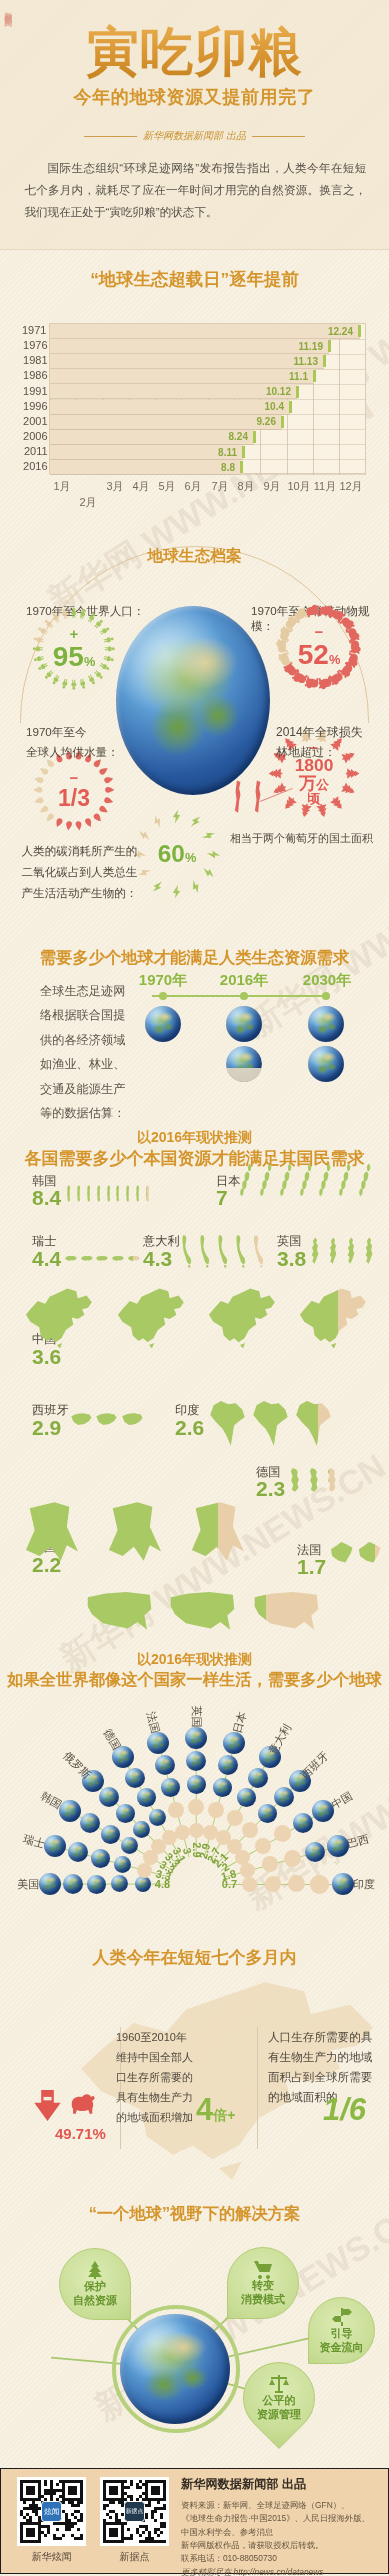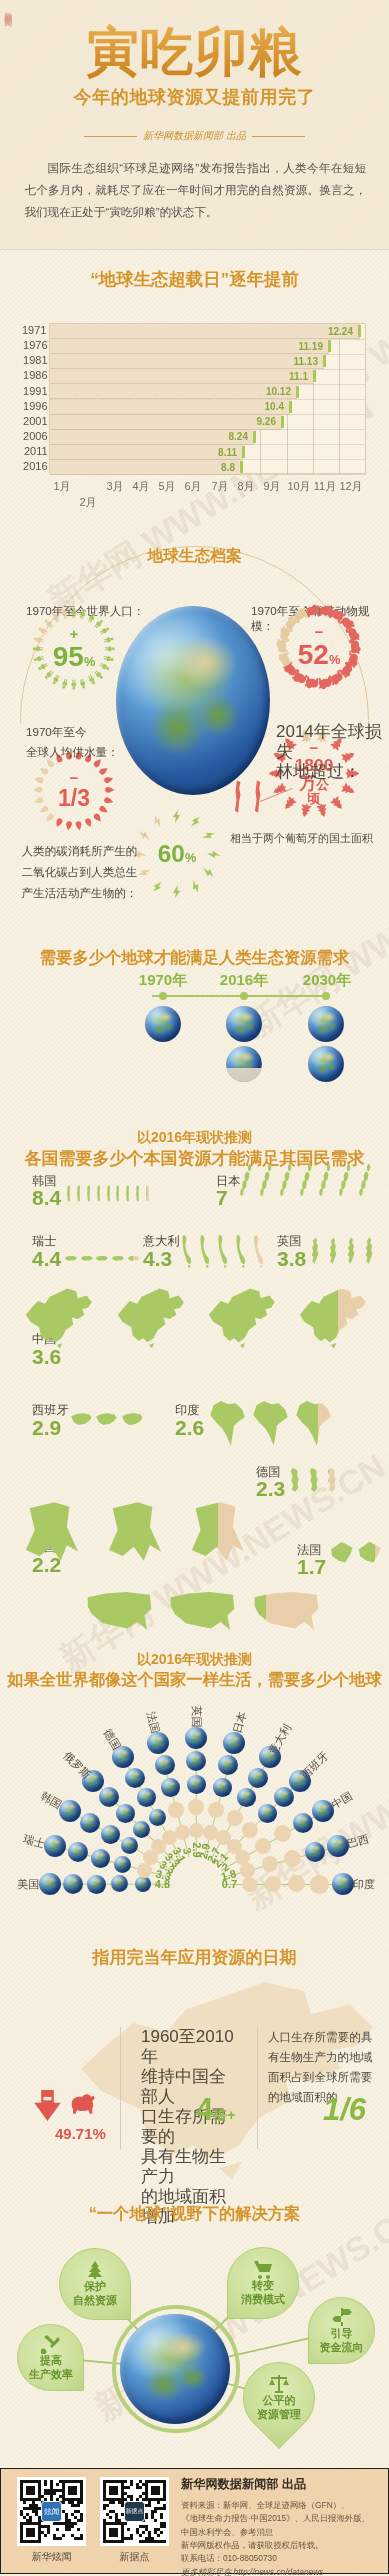--- a/index.html
+++ b/index.html
@@ -628,21 +628,21 @@
         </div>
         <div class="ring-center" style="position: absolute; left: 177px; top: 331px;">
           <div><span style="font-size:24.4px;font-weight:bold;color:#7db23f">60</span><span style="font-size:12.8px;font-weight:bold;color:#7db23f">%</span></div>
         </div>
       </div>
 
     <div class="abs darktxt" style="left:26px;top:199px;font-size:11.6px;line-height:20px;">
       <div>1970年至今</div>
       <div>全球人均供水量：</div>
     </div>
-    <div class="abs darktxt" style="left:276px;top:199px;font-size:17px;line-height:20px;">
+    <div class="abs darktxt" style="left:276px;top:199px;font-size:12px;line-height:20px;">
       <div>2014年全球损失</div>
       <div>林地超过：</div>
     </div>
 
     <div id="portugal-shapes" class="abs" style="left:231px;top:256px;width:41px;height:37px;">
         <div style="position: absolute; left: 0px; top: 0px; width: 16.3px; height: 36px;">
           <svg width="16.3" height="36" viewBox="0 0 100 100" preserveAspectRatio="none">
             <path d="M36,4 L58,8 L50,26 L58,44 L50,62 L44,94 L24,88 L34,58 L28,34 Z" fill="#e2675f"></path>
           </svg>
         </div>
@@ -657,20 +657,28 @@
 
     <div class="abs darktxt" style="left:21.5px;top:317px;width:122px;font-size:11.6px;line-height:21px;">
       <div>人类的碳消耗所产生的</div>
       <div>二氧化碳占到人类总生</div>
       <div>产生活活动产生物的：</div>
     </div>
   </div>
 
   <div class="sec" style="top:947px;height:180px;">
     <div class="abs otitle" style="top:0px;font-size:16.3px;">需要多少个地球才能满足人类生态资源需求</div>
+    <div id="earths-desc" class="abs" style="left:40px;top:32px;font-size:12.2px;line-height:24.4px;color:#5a544a;">
+        <div>全球生态足迹网</div>
+        <div>络根据联合国提</div>
+        <div>供的各经济领域</div>
+        <div>如渔业、林业、</div>
+        <div>交通及能源生产</div>
+        <div>等的数据估算：</div>
+      </div>
     <div id="earths-timeline" class="abs" style="left:0;top:0;width:389px;height:180px;">
         <div style="position: absolute; left: 152px; top: 48px; width: 178px; height: 1.7px; background: rgb(168, 199, 94);"></div>
         <div style="position: absolute; left: 128px; top: 24.4px; width: 70px; text-align: center; font-size: 15px; font-weight: bold; color: rgb(141, 184, 66);">1970年</div>
         <div style="position: absolute; left: 159px; top: 45px; width: 7.6px; height: 7.6px; border-radius: 50%; background: rgb(168, 199, 94);"></div>
         <div class="mini-earth" style="position: absolute; left: 145px; top: 59px; width: 36px; height: 36px;"></div>
         <div style="position: absolute; left: 209px; top: 24.4px; width: 70px; text-align: center; font-size: 15px; font-weight: bold; color: rgb(141, 184, 66);">2016年</div>
         <div style="position: absolute; left: 240px; top: 45px; width: 7.6px; height: 7.6px; border-radius: 50%; background: rgb(168, 199, 94);"></div>
         <div class="mini-earth" style="position: absolute; left: 226px; top: 59px; width: 36px; height: 36px;"></div>
         <div style="position: absolute; left: 226px; top: 99px; width: 36px; height: 36px; border-radius: 50%; overflow: hidden;">
           <div class="mini-earth" style="position: absolute; left: 0px; top: 0px; width: 36px; height: 36px;"></div>
@@ -1127,21 +1135,21 @@
         <div class="tan-dot" style="position: absolute; left: 265px; top: 226px; width: 16.3px; height: 16.3px;"></div>
         <div class="tan-dot" style="position: absolute; left: 288px; top: 225px; width: 17.4px; height: 17.4px;"></div>
         <div class="tan-dot" style="position: absolute; left: 310px; top: 225px; width: 18.6px; height: 18.6px;"></div>
         <div class="mini-earth" style="position: absolute; left: 332px; top: 223px; width: 22px; height: 22px;"></div>
         <div style="position: absolute; left: 218px; top: 228px; width: 23px; text-align: center; font-size: 11px; font-weight: bold; color: rgb(127, 164, 60); transform: rotate(0deg);">0.7</div>
         <div style="position: absolute; left: 341px; top: 227px; width: 46px; text-align: center; font-size: 11px; color: rgb(85, 76, 64); transform: rotate(0deg);">印度</div>
       </div>
   </div>
 
   <div class="sec" style="top:1940px;height:261px;">
-    <div class="abs otitle" style="top:5.8px;font-size:17px;">指用完当年应用资源的日期</div>
+    <div class="abs otitle" style="top:5.8px;font-size:17px;">人类今年在短短七个多月内</div>
     <div class="abs" style="left:55px;top:24.4px;width:328px;height:227px;">
       <svg width="328" height="227" viewBox="0 0 100 100" preserveAspectRatio="none">
           <path id="china-bg-path" fill="#eddabb" opacity="0.85" d="M14,38 L24,26 L34,30 L40,20 L52,14 L64,8 L76,12 L78,22 L90,18 L97,28 L92,36 L84,38 L87,46 L78,52 L70,50 L72,60 L62,68 L56,80 L48,86 L42,80 L36,84 L28,76 L26,64 L14,56 L8,46 Z M50,90 L57,87 L54,95 Z"></path>
         </svg>
     </div>
     <div style="position:absolute;left:119px;top:3  px;"></div>
     <div class="abs" style="left:120px;top:87px;width:0.6px;height:122px;background:#d9c9ae;"></div>
     <div class="abs" style="left:257px;top:87px;width:0.6px;height:122px;background:#d9c9ae;"></div>
     <div id="china-cols" class="abs" style="left:0;top:0;width:389px;height:261px;">
         <div style="position: absolute; left: 34px; top: 150px; width: 27px; height: 31px;">
@@ -1149,21 +1157,21 @@
             <path d="M12,0 h22 v22 h12 L23,54 L0,22 h12 z" fill="#e0574f"></path>
             <rect x="16" y="12" width="14" height="6" fill="#f6eedd"></rect>
           </svg>
         </div>
         <div style="position: absolute; left: 65px; top: 152px; width: 34px; height: 25.6px;">
           <svg width="34" height="25.6" viewBox="-10 -10 20 20">
             <path d="M-8,-1 C-8,-5 -4,-7 0,-6 C2,-9 6,-9 7,-6 L9,-7 L10,-5 L8,-3 C9,-1 9,1 8,3 L8,7 L6,7 L5,4 C2,5 -2,5 -4,4 L-5,7 L-7,7 L-7,3 C-8,2 -8,1 -8,-1 Z" fill="#e0574f"></path>
           </svg>
         </div>
         <div style="position: absolute; left: 55px; top: 185px; font-size: 15px; font-weight: bold; color: rgb(224, 87, 79);">49.71%</div>
-        <div style="position: absolute; left: 141px; top: 87px; width: 93px; font-size: 17px; line-height: 20px; color: rgb(78, 72, 62);">
+        <div style="position: absolute; left: 116px; top: 87px; width: 93px; font-size: 11px; line-height: 20px; color: rgb(78, 72, 62);">
           <div>1960至2010年</div>
           <div>维持中国全部人</div>
           <div>口生存所需要的</div>
           <div>具有生物生产力</div>
           <div>的地域面积增加</div>
         </div>
         <div style="position: absolute; left: 196px; top: 152px; color: rgb(139, 185, 68); white-space: nowrap;"><span style="font-size:31px;font-weight:bold;">4</span><span style="font-size:14px;font-weight:bold;">倍+</span></div>
         <div style="position: absolute; left: 268px; top: 87px; width: 105px; font-size: 11.6px; line-height: 20px; color: rgb(78, 72, 62);">
           <div>人口生存所需要的具</div>
           <div>有生物生产力的地域</div>
@@ -1199,31 +1207,20 @@
         </div>
         <div class="pin" style="position: absolute; left: 59px; top: 46px; width: 72px; height: 72px; border-radius: 50% 50% 0px; transform: rotate(0deg);">
           <div class="pin-inner" style="position: absolute; transform: rotate(0deg);">
             <div>
               <svg width="20" height="20" viewBox="-10 -10 20 20">
                 <path d="M0,-9 L4,-3 L2,-3 L6,2 L3,2 L7,7 L1,7 L1,9 L-1,9 L-1,7 L-7,7 L-3,2 L-6,2 L-2,-3 L-4,-3 Z" fill="#76a138"></path>
               </svg>
             </div>
             <div class="pin-line">保护</div>
             <div class="pin-line">自然资源</div>
-          </div>
-        </div>
-        <div class="pin" style="position: absolute; left: 17.4px; top: 122px; width: 67px; height: 67px; border-radius: 50% 50% 0px; transform: rotate(0deg);">
-          <div class="pin-inner" style="position: absolute; transform: rotate(0deg);">
-            <div>
-              <svg width="20" height="20" viewBox="-10 -10 20 20">
-                <path d="M-7,-7 l3,-2 8,8 -2,2 z M7,-7 l2,3 -8,8 -2,-2 z M-7.5,4.5 a3,3 0 1 1 -0.01,0 Z" fill="#76a138"></path>
-              </svg>
-            </div>
-            <div class="pin-line">提高</div>
-            <div class="pin-line">生产效率</div>
           </div>
         </div>
         <div class="pin" style="position: absolute; left: 308px; top: 95px; width: 67px; height: 67px; border-radius: 50% 50% 50% 0px; transform: rotate(0deg);">
           <div class="pin-inner" style="position: absolute; transform: rotate(0deg);">
             <div>
               <svg width="20" height="20" viewBox="-10 -10 20 20">
                 <path d="M-1,-9 h2 v18 h-2 z M-1,-8 h8 l3,3 -3,3 h-8 z M1,-1 h-8 l-3,3 3,3 h8 z" fill="#76a138"></path>
               </svg>
             </div>
             <div class="pin-line">引导</div>

